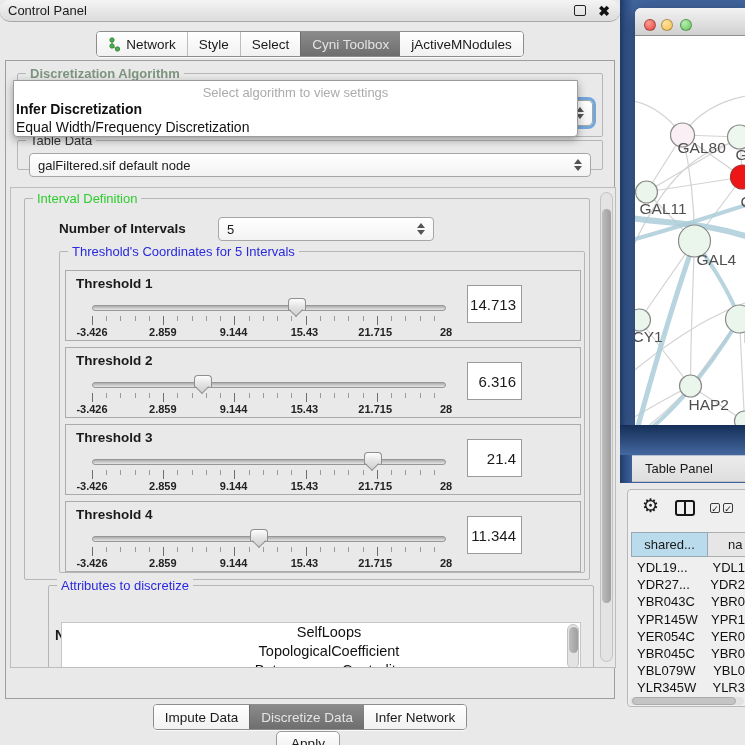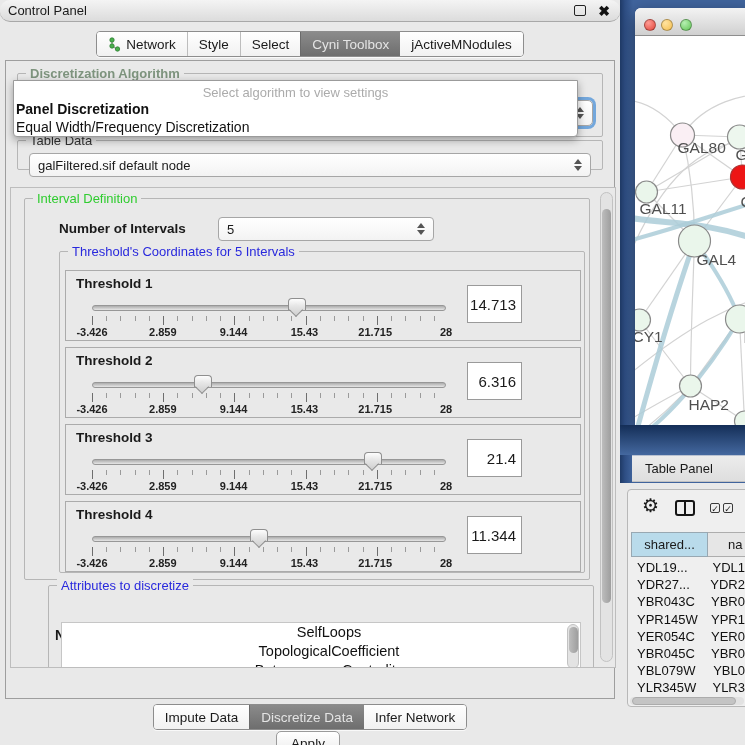--- a/index.html
+++ b/index.html
@@ -277,21 +277,21 @@
         <div class="vscroll" style="left:589px;top:4px;height:470px;">
           <div class="thumb-v" style="top:16px;height:394px;"></div>
         </div>
       </div>
 
       <div id="apply-btn">Apply</div>
     </div>
 
     <div id="algo-popup">
       <div class="hint">Select algorithm to view settings</div>
-      <div class="opt b">Panel Discretization</div>
+      <div class="opt b">Infer Discretization</div>
       <div class="opt">Equal Width/Frequency Discretization</div>
     </div>
 
     <div class="segwrap" id="bottabs">
       <div class="seg">
         <div class="tab">
             <span>Impute Data</span>
           </div>
         <div class="tab sel">
             <span>Discretize Data</span>

